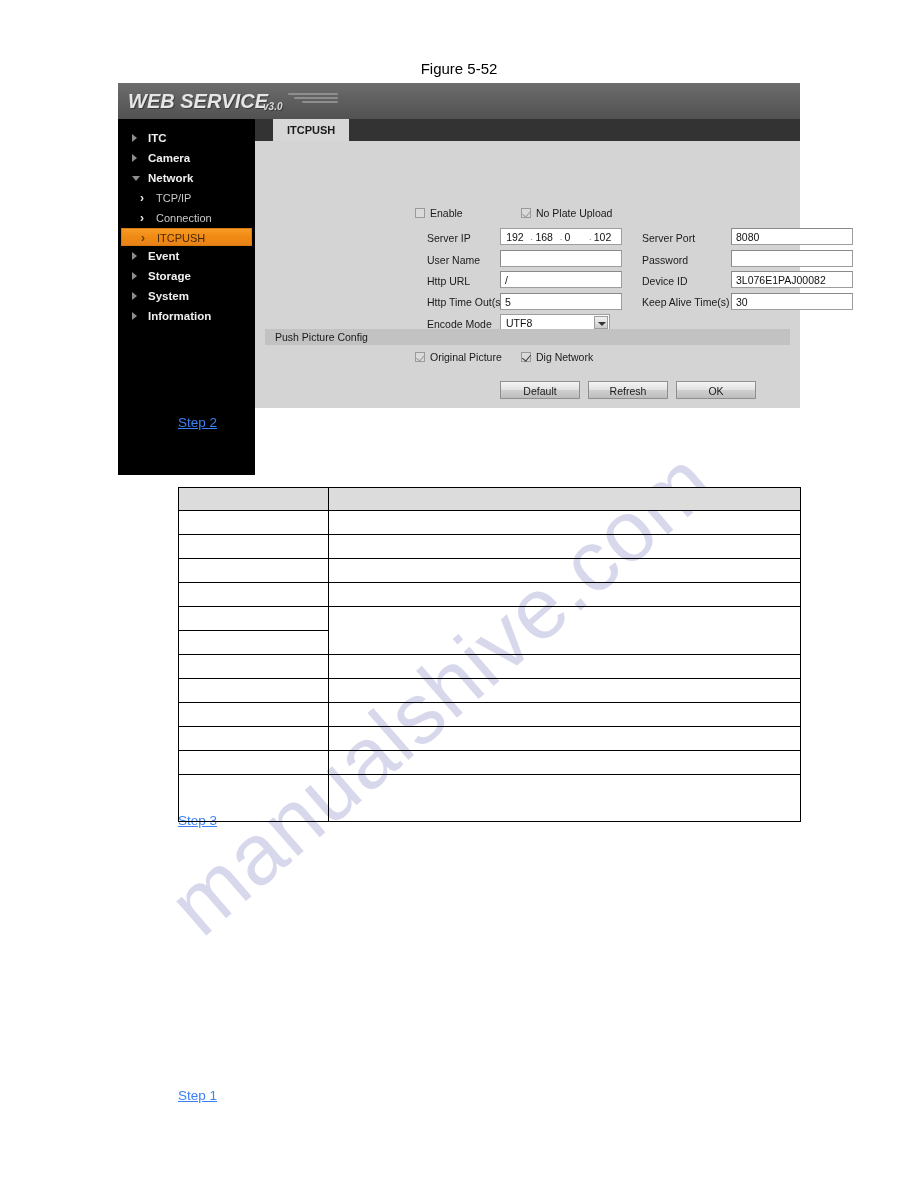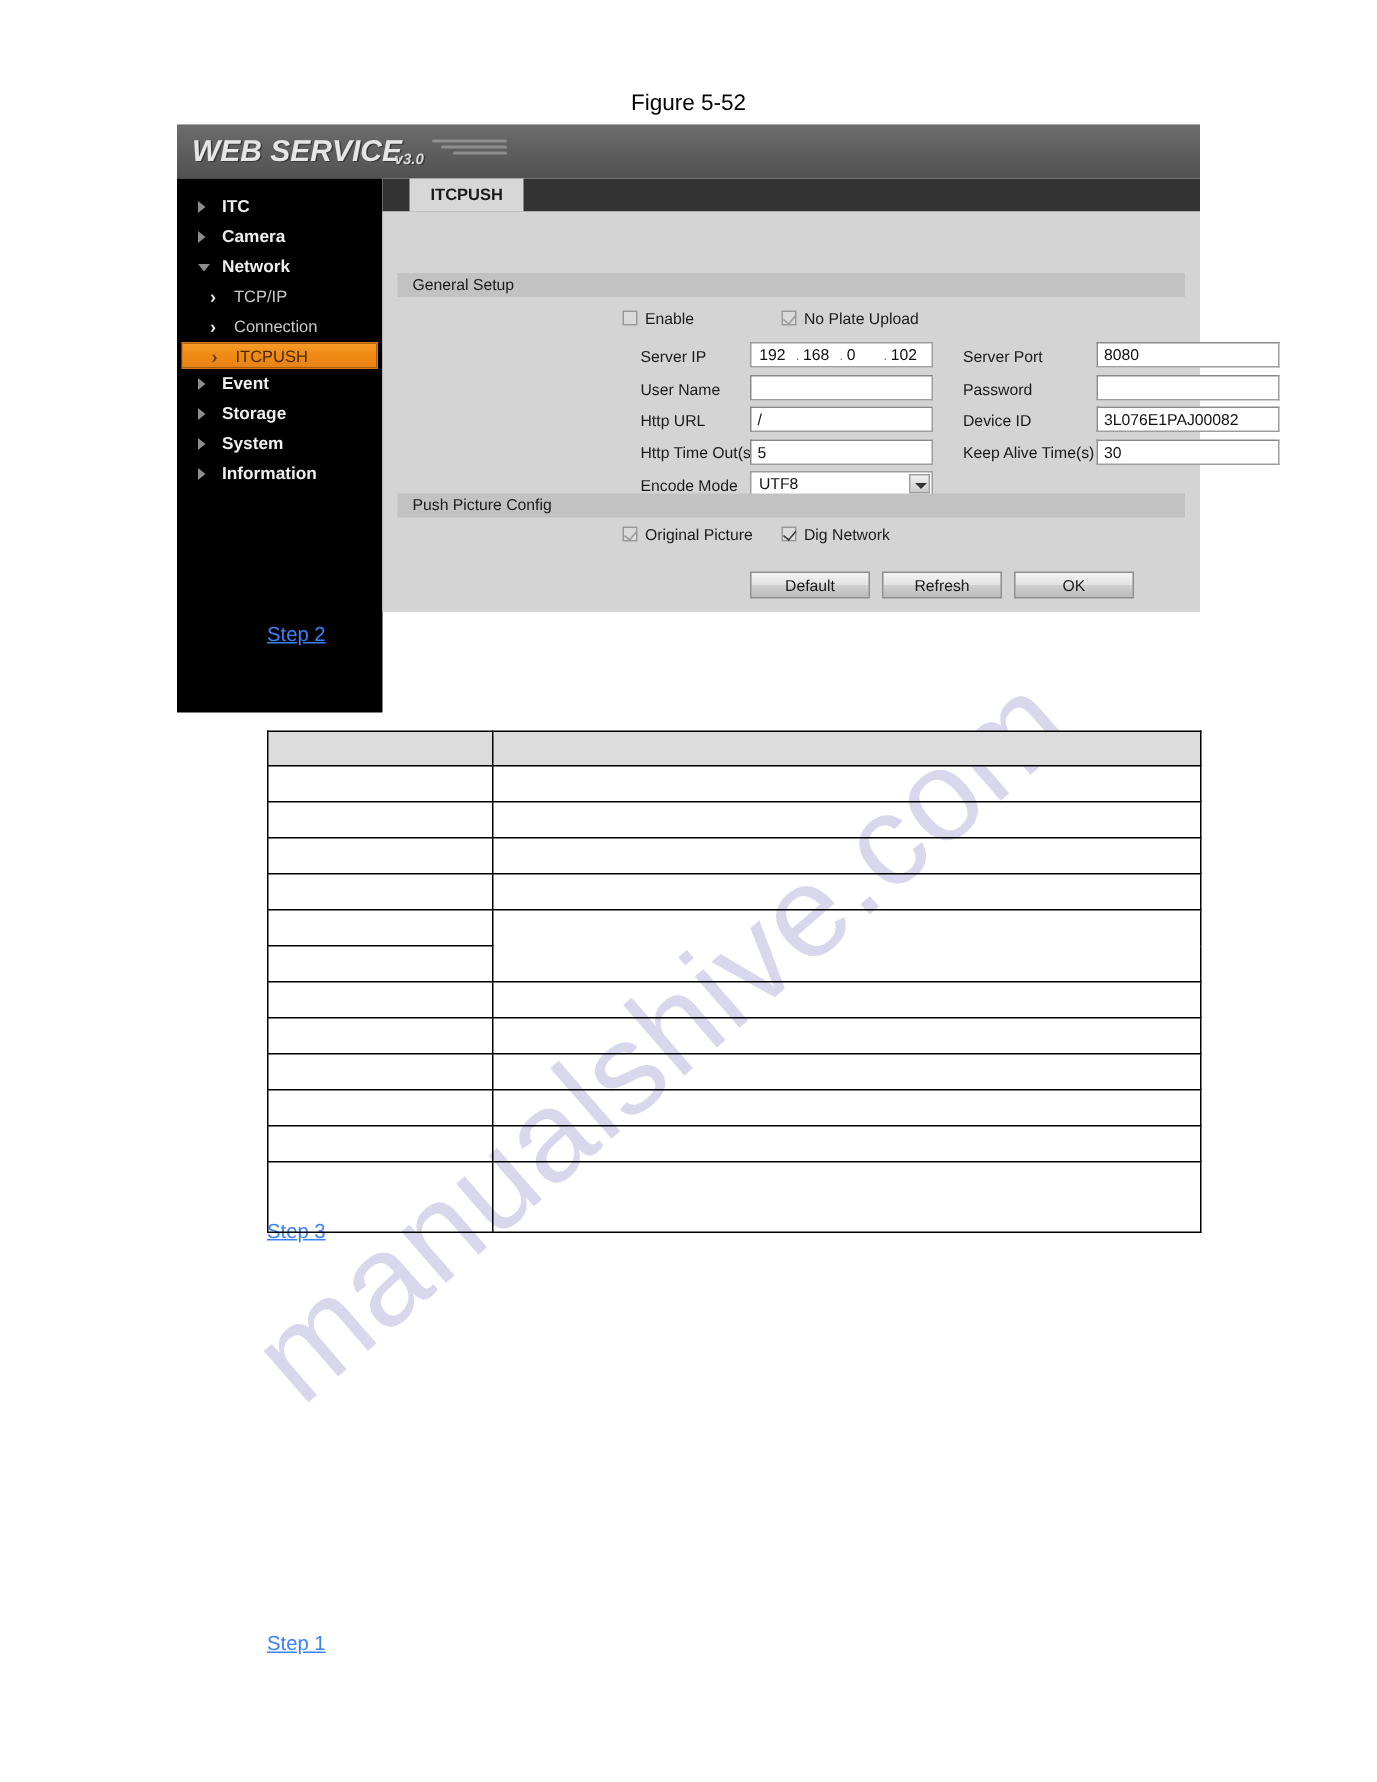--- a/index.html
+++ b/index.html
@@ -451,21 +451,20 @@
     </div>
   </div>
 
   <div class="content">
     <div class="tabbar">
       <div class="tab">ITCPUSH</div>
     </div>
 
     <div class="panel-body">
 
-      <div class="section-head sec-general">General Setup</div>
 
       <div class="cbrow cb-enable">
         <span class="cb"></span><span class="cblabel">Enable</span>
       </div>
       <div class="cbrow cb-noplate">
         <span class="cb checked-grey"></span><span class="cblabel">No Plate Upload</span>
       </div>
 
       <div class="flabel" style="left:172px; top:91px;">Server IP</div>
       <div class="flabel" style="left:172px; top:113px;">User Name</div>
@@ -478,21 +477,21 @@
         <span class="dot">.</span>
         <span class="oct">168</span>
         <span class="dot">.</span>
         <span class="oct">0</span>
         <span class="dot">.</span>
         <span class="oct">102</span>
       </div>
       <div class="finput" style="left:245px; top:109px; width:122px;"></div>
       <div class="finput" style="left:245px; top:130px; width:122px;">/</div>
       <div class="finput" style="left:245px; top:152px; width:122px;">5</div>
-      <div class="fselect" style="left:245px; top:173px; width:122px;">
+      <div class="fselect" style="left:245px; top:173px; width:110px;">
         <span class="val">UTF8</span>
         <span class="arrowbox"></span>
       </div>
 
       <div class="flabel" style="left:387px; top:91px;">Server Port</div>
       <div class="flabel" style="left:387px; top:113px;">Password</div>
       <div class="flabel" style="left:387px; top:134px;">Device ID</div>
       <div class="flabel" style="left:387px; top:155px;">Keep Alive Time(s)</div>
 
       <div class="finput" style="left:476px; top:87px; width:122px;">8080</div>

